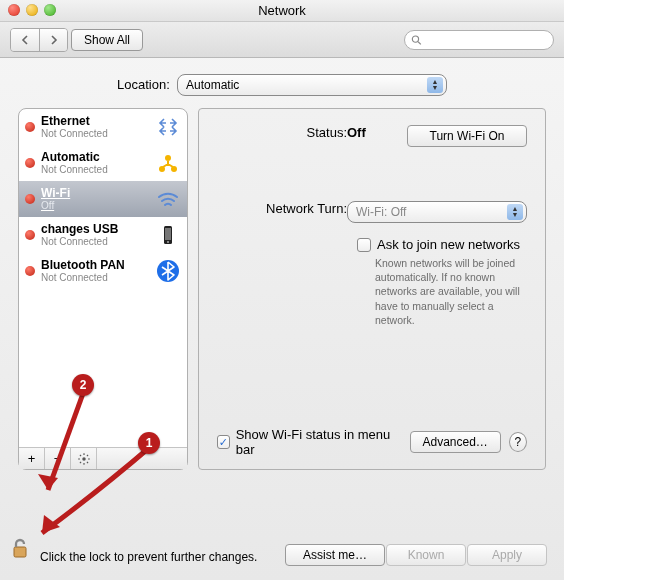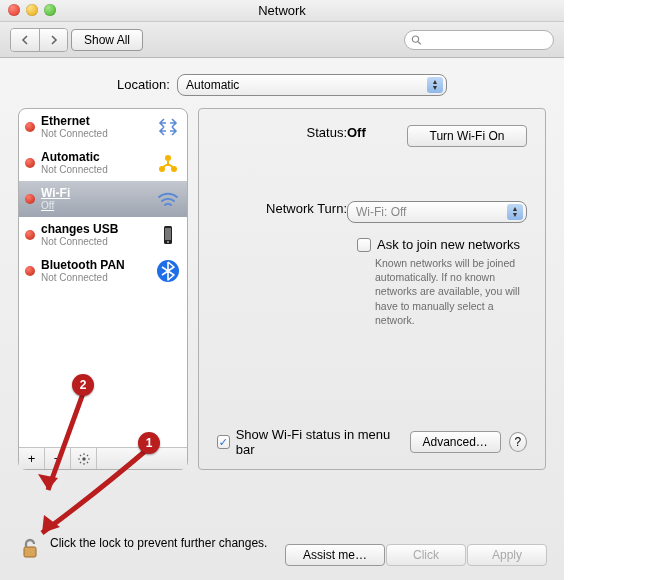--- a/index.html
+++ b/index.html
@@ -54,21 +54,21 @@
   .bold{font-weight:bold;}
   .hint { font-size:10.5px; color:#6d6d6d; margin-left:158px; line-height:1.35; max-width:260px;}
   .chk { display:inline-flex; align-items:center; gap:6px; font-size:13px;}
   .chkbox { width:14px;height:14px;border:1px solid #8a8a8a;border-radius:3px;
     background:linear-gradient(#fff,#eee); display:inline-flex;align-items:center;justify-content:center;
     font-size:11px; color:#2a6dd0;}
   .bottombar { position:absolute; bottom:12px; left:18px; right:18px; display:flex;
     align-items:center; gap:8px;}
   .helpbtn { width:20px;height:20px;border:1px solid #999;border-radius:50%;
     background:linear-gradient(#fff,#e9e9e9); font-size:12px;display:flex;align-items:center;justify-content:center;}
-  .lockrow { position:absolute; left:18px; bottom:12px; right:18px; display:flex; align-items:flex-start; gap:8px;}
+  .lockrow { position:absolute; left:8px; bottom:12px; right:18px; display:flex; align-items:flex-end; gap:8px;}
   .lockrow .spacer{flex:1;}
   .actions { position:absolute; bottom:10px; right:17px; display:flex; gap:1px;}
   .lockicon svg{width:24px;height:24px;}
   
   .anno { position:absolute; pointer-events:none; }
   .badge { width:22px;height:22px;border-radius:50%;background:#b91d1d;color:#fff;
     font-weight:bold;font-size:12px;display:flex;align-items:center;justify-content:center;
     box-shadow:0 1px 2px rgba(0,0,0,.4);}
   svg.arrow { overflow:visible; }
   svg.arrow path{stroke:#b91d1d;stroke-width:5;fill:none;}
@@ -254,21 +254,21 @@
           <rect x="6" y="11" width="12" height="10" rx="1.5" fill="#d9a55b" stroke="#9c6a2b"></rect>
           <path d="M8 11V8a4 4 0 018 0" stroke="#888" stroke-width="2.3" fill="none"></path>
         </svg>
     </span>
     <span style="font-size:12px;">Click the lock to prevent further changes.</span>
     <span class="spacer"></span>
   </div>
 
   <div class="actions" style="bottom:14px;">
     <div class="btn" style="width:100px">Assist me…</div>
-    <div class="btn disabled" style="width:80px">Click</div>
+    <div class="btn disabled" style="width:80px">Known</div>
     <div class="btn disabled" style="width:80px">Apply</div>
   </div>
 
   <svg class="anno arrow" style="left:30px; top:370px;" width="170" height="170">
     <path d="M55 18 Q40 60 18 120"></path>
     <polygon points="18,120 8,104 28,108"></polygon>
   </svg>
   <div class="anno badge" style="left:72px; top:374px;">2</div>
 
   <svg class="anno arrow" style="left:30px; top:435px;" width="170" height="130">

